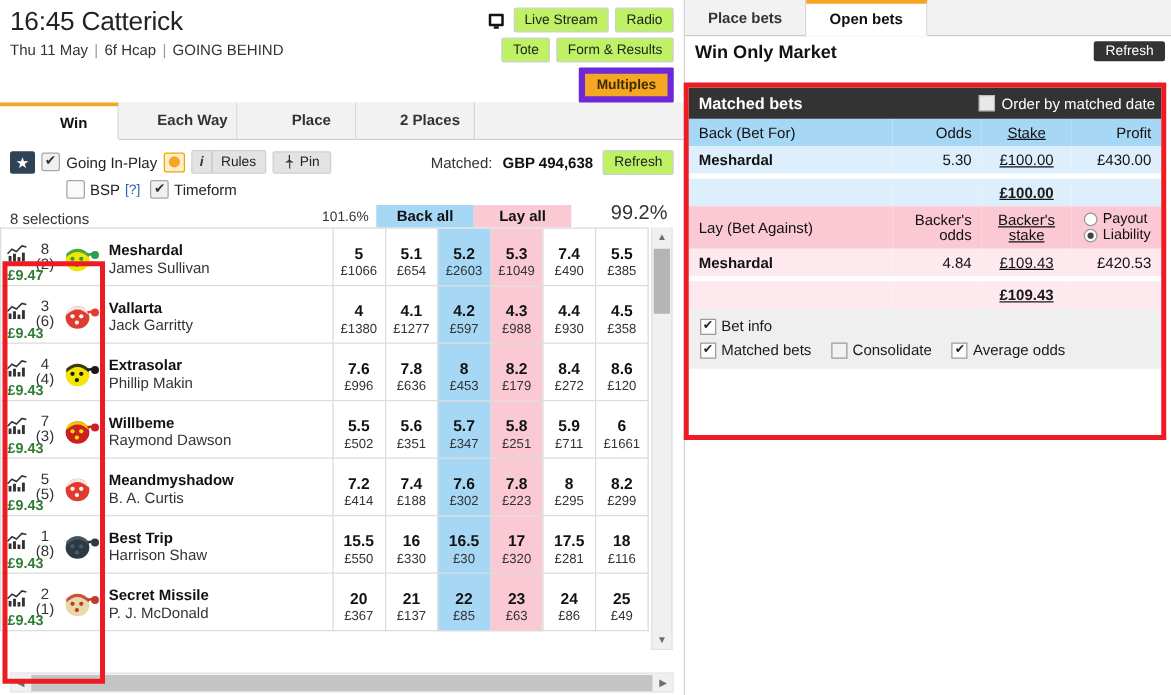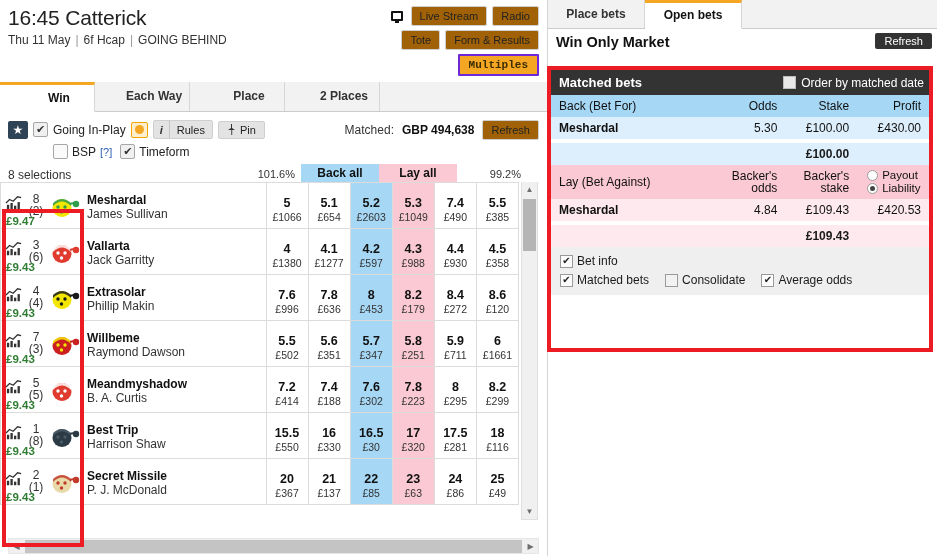--- a/index.html
+++ b/index.html
@@ -31,35 +31,35 @@
     font-size: 12px; color: #333; margin-top: 3px; line-height: 15px;
   }
   .race-sub .sep { color: #999; margin: 0 5px; }
 
   .header-btns {
     position: absolute; right: 8px; top: 6px; width: 190px;
     text-align: right;
   }
   .btn-row { display: flex; justify-content: flex-end; align-items: center; gap: 5px; margin-bottom: 4px; }
   .gbtn {
-    display: inline-block; background: #a16207; border: 1px solid #cfcfcf;
+    display: inline-block; background: #bef264; border: 1px solid #cfcfcf;
     border-radius: 2px; padding: 2px 8px; font-size: 11px; color: #222;
     line-height: 14px; cursor: pointer; white-space: nowrap;
   }
   .monitor-icon {
     display: inline-block; width: 12px; height: 10px;
     border: 2px solid #111; border-radius: 1px; position: relative; margin-right: 3px;
   }
   .monitor-icon::after {
     content: ""; position: absolute; left: 2px; bottom: -4px; width: 4px; height: 2px; background: #111;
   }
   .multiples-btn {
-    display: inline-block; background: #f5a623; border: 2px solid #6d28d9;
+    display: inline-block; background: #f5a623; border: 5px solid #6d28d9;
     color: #3b2c00; font-weight: 600; font-size: 11px; padding: 3px 9px;
-    border-radius: 1px; cursor: pointer; font-family: Liberation Mono, monospace;
+    border-radius: 1px; cursor: pointer;
   }
 
   
   .tabs {
     display: flex; border-bottom: 1px solid #cccccc; height: 30px;
     margin: 4px 0 0 0; background: #f2f2f2;
   }
   .tab {
     flex: 0 0 95px; text-align: center; line-height: 29px; font-size: 12px;
     font-weight: 600; color: #333; border-right: 1px solid #d6d6d6;
@@ -125,21 +125,21 @@
   .backall {
     position: absolute; right: 168px; bottom: 0; width: 78px; height: 18px;
     background: #a6d8f5; text-align: center; font-weight: 700; font-size: 12px;
     line-height: 18px; color: #111; cursor: pointer;
   }
   .layall {
     position: absolute; right: 90px; bottom: 0; width: 78px; height: 18px;
     background: #fac9d3; text-align: center; font-weight: 700; font-size: 12px;
     line-height: 18px; color: #111; cursor: pointer;
   }
-  .pct-right { position: absolute; right: 26px; bottom: 2px; font-size: 11px; color: #333; }
+  .pct-right { position: absolute; right: 13px; bottom: 2px; font-size: 16px; color: #333; }
 
   .grid-wrap { position: relative; height: 322px; }
   table.market { border-collapse: collapse; width: 519px; table-layout: fixed; }
   table.market td { border: 1px solid #dcdcdc; padding: 0; vertical-align: middle; }
   .r-info { width: 265px; height: 46px; position: relative; padding: 2px 0 0 4px !important; }
   .r-meta { display: flex; align-items: flex-start; gap: 3px; }
   .chart-ic { width: 18px; height: 16px; flex: 0 0 18px; margin-top: 2px; }
   .nums { font-size: 12px; color: #333; line-height: 12px; text-align: center; width: 20px; flex: 0 0 20px; }
   .nums .n1 { display: block; }
   .nums .n2 { display: block; }
@@ -217,21 +217,21 @@
   tr.hdr-back td { background: #a6d8f5; color: #111; font-size: 12px; }
   tr.row-back td { background: #ddeffc; font-weight: 700; color: #111; }
   tr.sum-back td { background: #ddeffc; font-weight: 700; }
   tr.spacer-back td { background: #fff; height: 4px; padding: 0; }
   tr.hdr-lay td { background: #fac9d3; color: #111; }
   tr.row-lay td { background: #fde9ee; font-weight: 700; color: #111; }
   tr.sum-lay td { background: #fde9ee; font-weight: 700; }
   tr.spacer-lay td { background: #fff; height: 4px; padding: 0; }
   .c-name { width: 43%; text-align: left; font-weight: 400; margin-top: 28px; }
   .c-odds { width: 19%; text-align: right; }
-  .c-stake { width: 19%; text-align: right; }
+  .c-stake { width: 19%; text-align: center; text-decoration: underline; }
   .c-profit { width: 19%; text-align: right; }
   tr.row-back .c-odds, tr.row-back .c-stake, tr.row-back .c-profit,
   tr.row-lay .c-odds, tr.row-lay .c-stake, tr.row-lay .c-profit { font-weight: 400; }
   .two-line { line-height: 12px; font-size: 11.5px; }
   .radio-col { text-align: left; padding-left: 10px !important; }
   .radio-line { display: flex; align-items: center; gap: 4px; font-size: 11.5px; line-height: 13px; }
   .rad {
     width: 11px; height: 11px; border-radius: 50%; border: 1px solid #9a9a9a; background: #fff;
     display: inline-block; position: relative; cursor: pointer; flex: 0 0 11px;
   }

